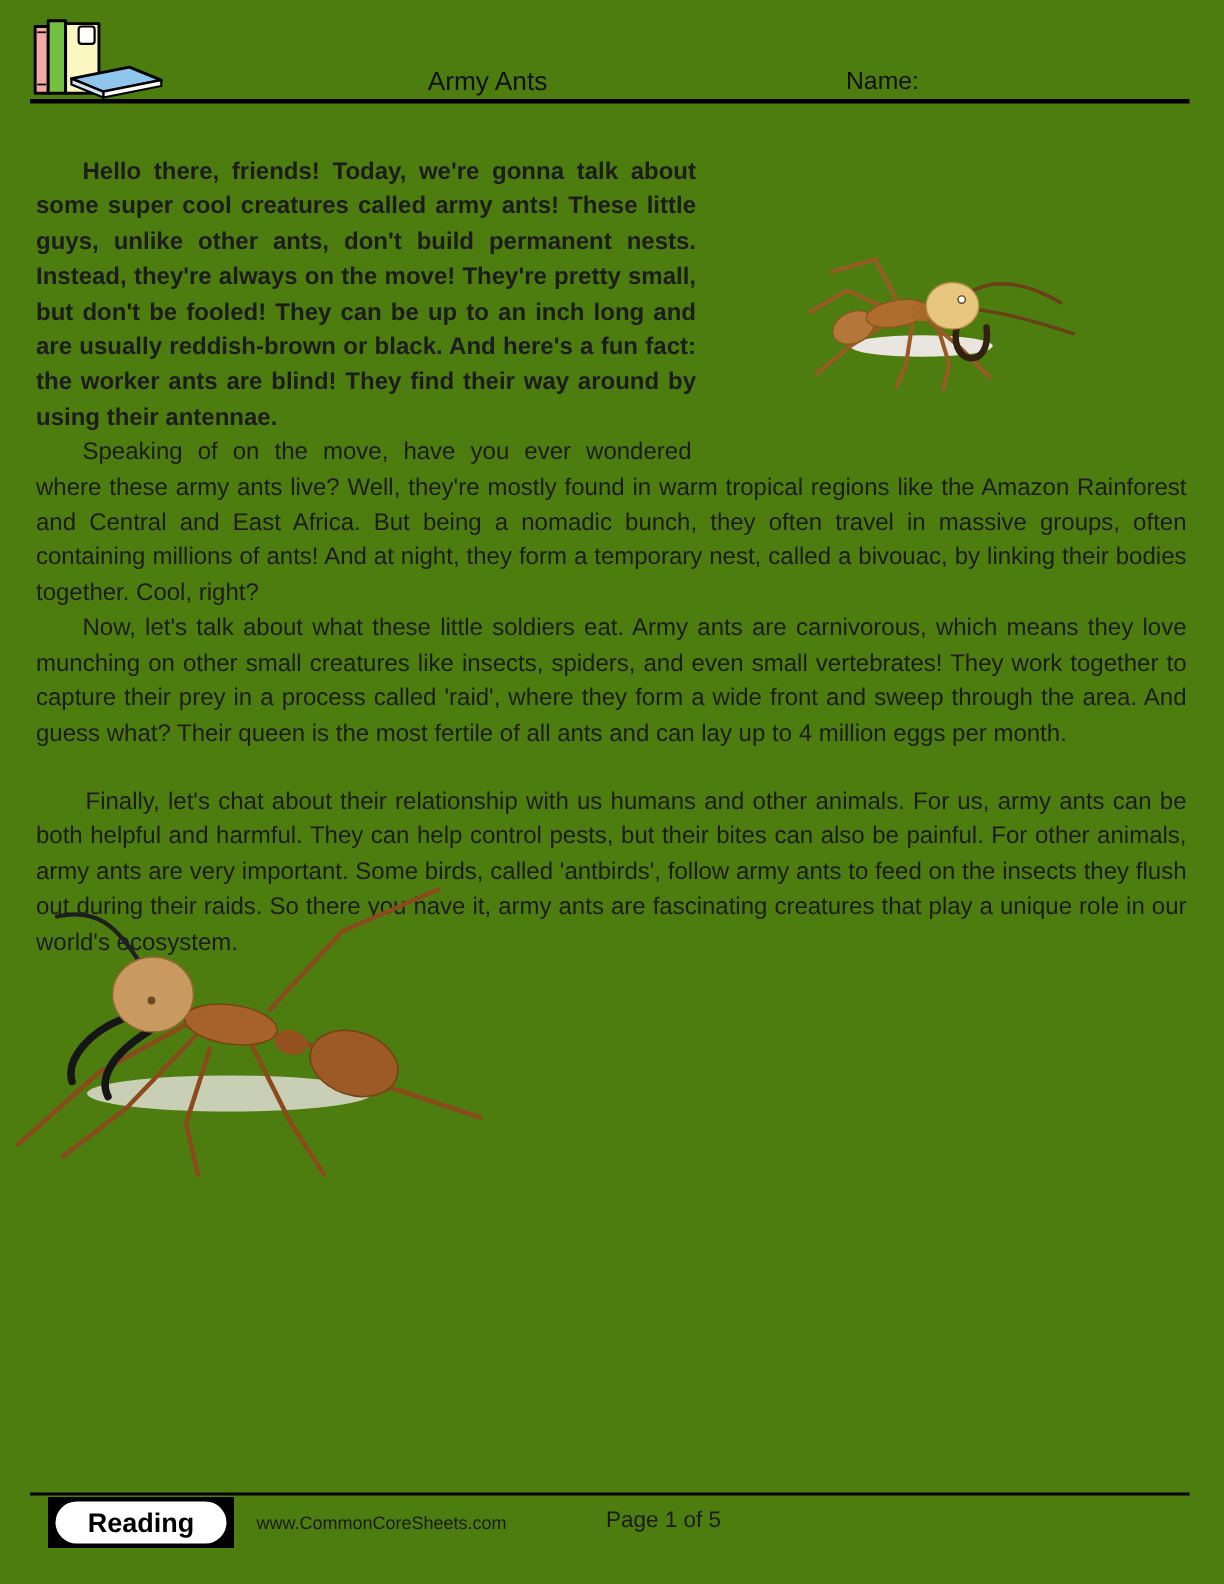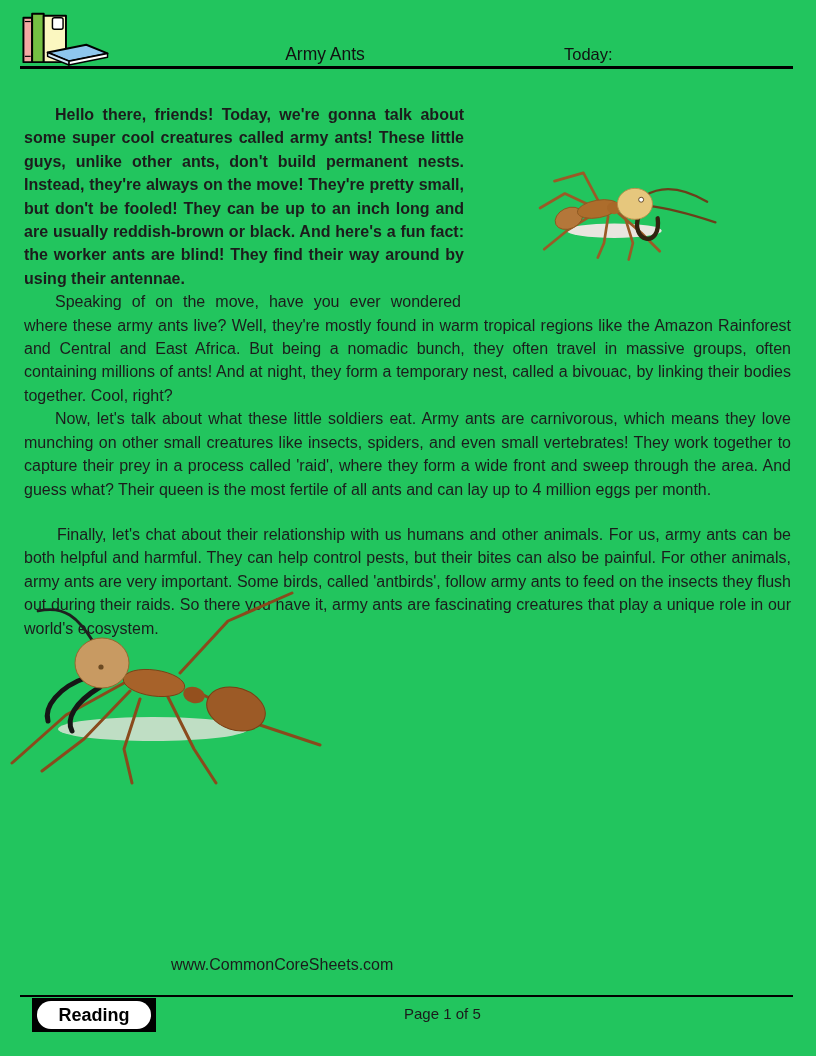--- a/index.html
+++ b/index.html
@@ -1,17 +1,17 @@
 <!DOCTYPE html>
 <html><head>
 <meta charset="utf-8">
 <style>
   html,body{margin:0;padding:0;background:#ffffff;}
   .page{
-    position:relative;width:816px;height:1056px;background:#22c55e;
+    position:relative;width:816px;height:1056px;background:#4d7c0f;
     font-family:"Liberation Sans","DejaVu Sans",sans-serif;color:#1b1b1b;
     overflow:hidden;margin:0 auto;
   }
   
   .logo{position:absolute;left:20px;top:8px;width:90px;height:58px;}
   .title{position:absolute;left:175px;top:44px;width:300px;text-align:center;
          font-size:17.5px;color:#111;}
   .name-label{position:absolute;left:564px;top:45px;font-size:16.5px;color:#111;}
   .header-rule{position:absolute;left:20px;top:66px;width:773px;height:3px;background:#000;}
   
@@ -27,21 +27,21 @@
   .first-line-notch{float:right;width:330px;height:22px;}
   .ant-img{position:absolute;}
   .ant-right{left:538px;top:156px;width:196px;height:106px;}
   .ant-left{left:8px;top:586px;width:318px;height:202px;}
   
   .footer-rule{position:absolute;left:20px;top:995px;width:773px;height:2px;background:#000;}
   .badge{position:absolute;left:32px;top:998px;width:124px;height:34px;background:#000;}
   .badge .pill{position:absolute;left:5px;right:5px;top:3px;bottom:3px;background:#fff;
                border-radius:15px;display:flex;align-items:center;justify-content:center;}
   .badge .pill span{font-size:18px;font-weight:bold;color:#000;}
-  .website{position:absolute;left:171px;top:956px;font-size:16px;color:#1b1b1b;text-align:center;}
+  .website{position:absolute;left:171px;top:1008px;font-size:12px;color:#1b1b1b;text-align:center;}
   .page-info{position:absolute;left:404px;top:1005px;font-size:15px;color:#1b1b1b;}
 </style>
 </head>
 <body>
 
 <div class="page">
 
   <div class="logo">
     <svg viewBox="0 0 92 60" width="90" height="58" aria-hidden="true">
       <g stroke="#000" stroke-width="2" stroke-linejoin="round">
@@ -51,21 +51,21 @@
         <rect x="33" y="10" width="11" height="12" rx="2" fill="#ffffff" stroke-width="1.5"></rect>
         <polygon points="28,46 68,38 90,47 50,55" fill="#8ec6ee"></polygon>
         <polygon points="50,55 90,47 90,51 50,59" fill="#ffffff" stroke-width="1.5"></polygon>
         <polygon points="28,46 50,55 50,59 28,50" fill="#cfe7f7" stroke-width="1.5"></polygon>
       </g>
       <line x1="4.5" y1="14" x2="10.5" y2="14" stroke="#000" stroke-width="1.2"></line>
       <line x1="4.5" y1="50" x2="10.5" y2="50" stroke="#000" stroke-width="1.2"></line>
     </svg>
   </div>
   <div class="title">Army Ants</div>
-  <div class="name-label">Today:</div>
+  <div class="name-label">Name:</div>
   <div class="header-rule"></div>
 
   <div class="content">
     <p class="para p1">Hello there, friends! Today, we're gonna talk about some super cool creatures called army ants! These little guys, unlike other ants, don't build permanent nests. Instead, they're always on the move! They're pretty small, but don't be fooled! They can be up to an inch long and are usually reddish-brown or black. And here's a fun fact: the worker ants are blind! They find their way around by using their antennae.</p>
     <p class="para p2"><span class="first-line-notch"></span><span>Speaking of on the move, have you ever wondered where these army ants live? Well, they're mostly found in warm tropical regions like the Amazon Rainforest and Central and East Africa. But being a nomadic bunch, they often travel in massive groups, often containing millions of ants! And at night, they form a temporary nest, called a bivouac, by linking their bodies together. Cool, right?</span></p>
     <p class="para p3">Now, let's talk about what these little soldiers eat. Army ants are carnivorous, which means they love munching on other small creatures like insects, spiders, and even small vertebrates! They work together to capture their prey in a process called 'raid', where they form a wide front and sweep through the area. And guess what? Their queen is the most fertile of all ants and can lay up to 4 million eggs per month.</p>
     <p class="para p4">Finally, let's chat about their relationship with us humans and other animals. For us, army ants can be both helpful and harmful. They can help control pests, but their bites can also be painful. For other animals, army ants are very important. Some birds, called 'antbirds', follow army ants to feed on the insects they flush out during their raids. So there you have it, army ants are fascinating creatures that play a unique role in our world's ecosystem.</p>
   </div>
 
   <div class="ant-img ant-right">

